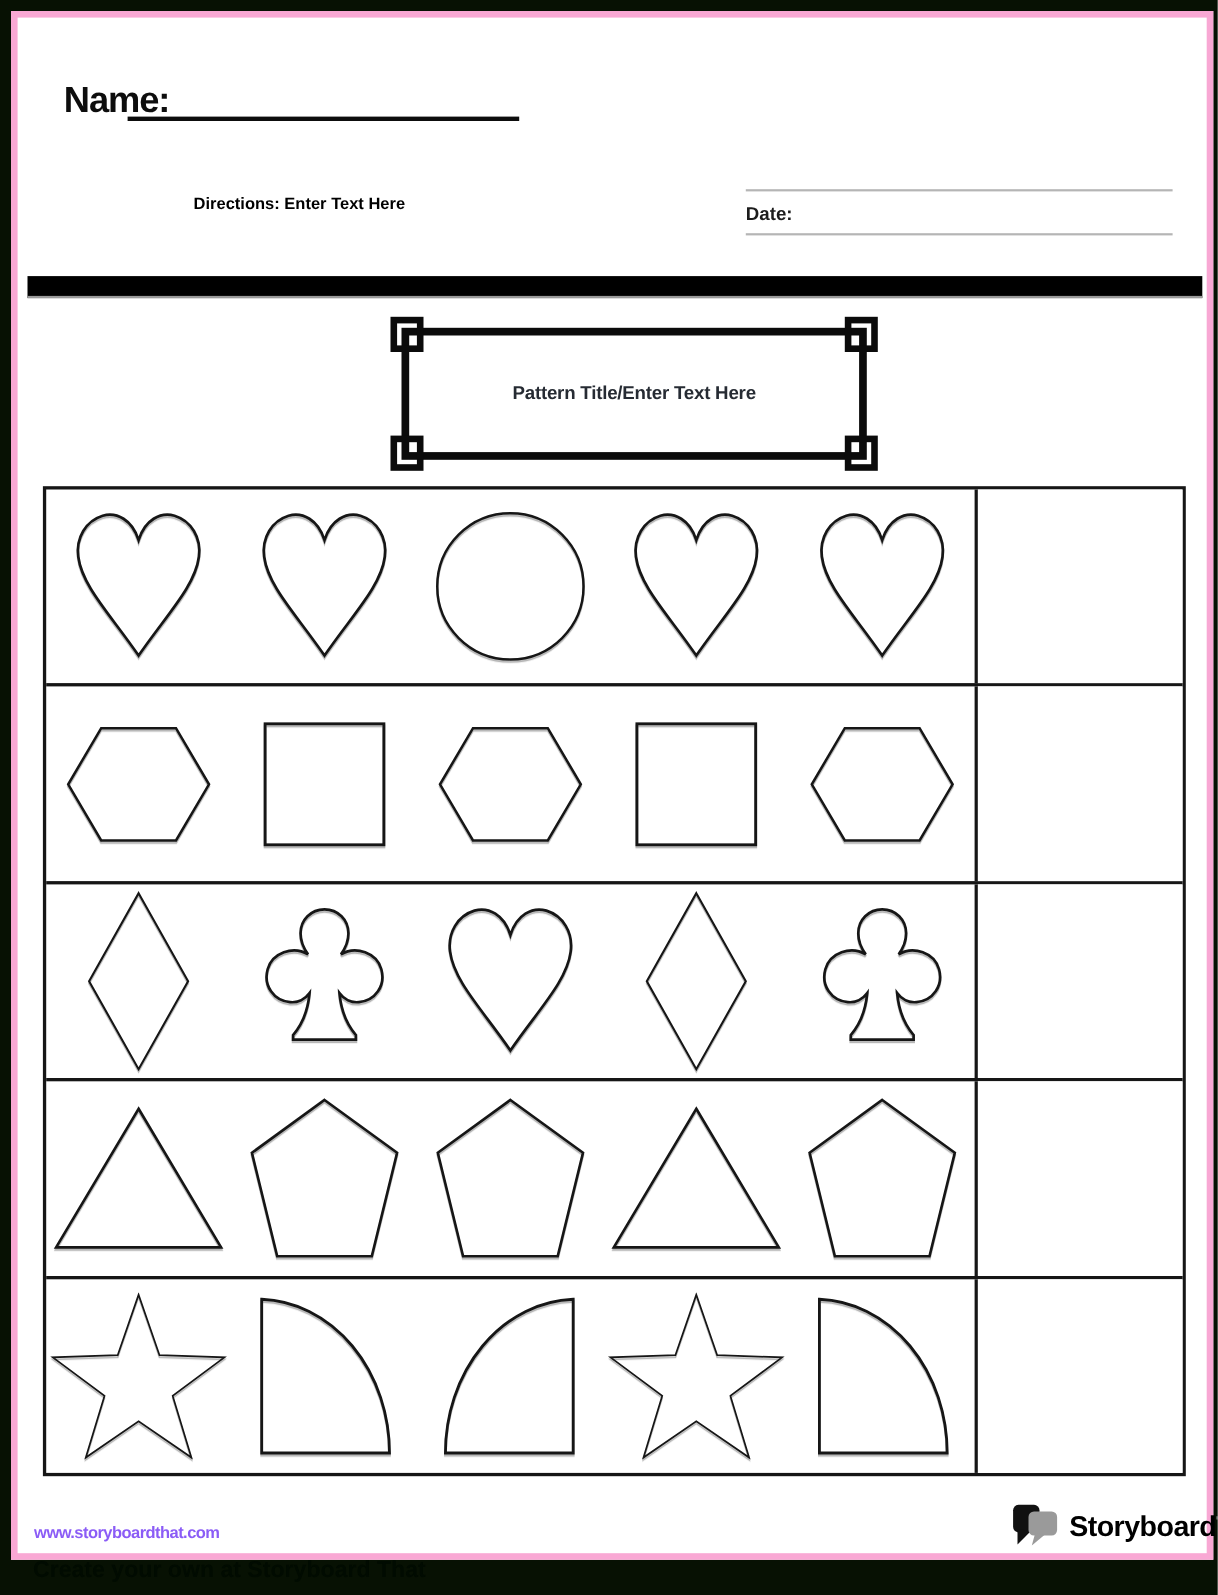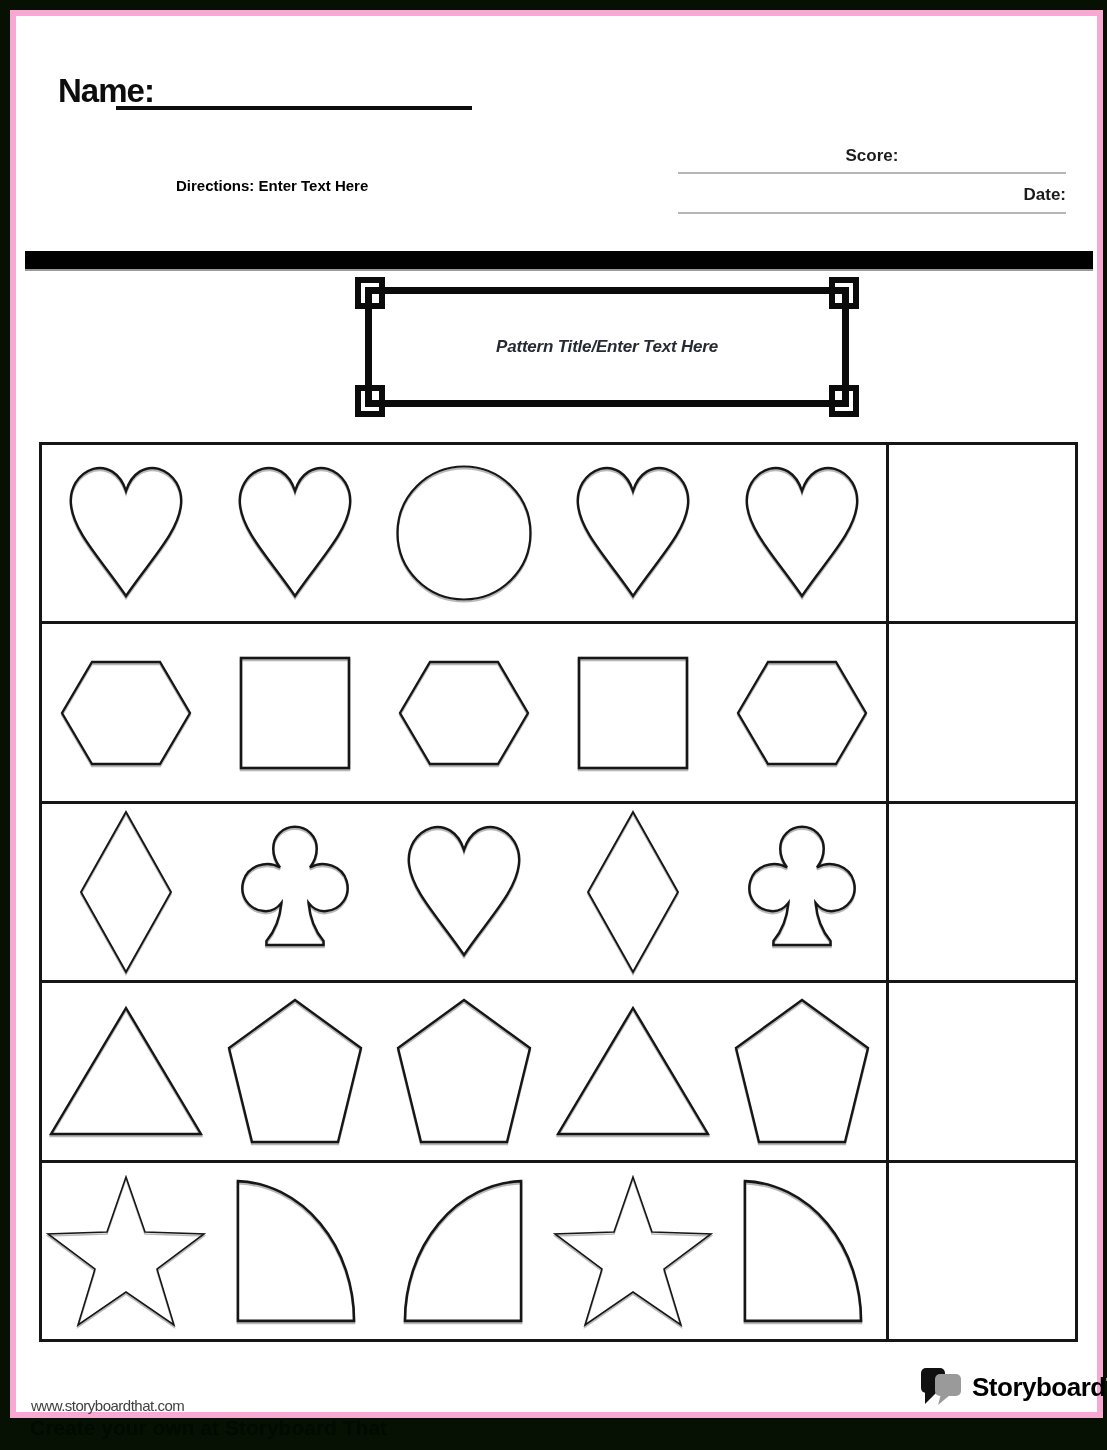--- a/index.html
+++ b/index.html
@@ -13,64 +13,63 @@
     background:#ffffff;border:6px solid #f9a8d4;box-sizing:content-box;
   }
   .abs{position:absolute;}
 
   
   .name-label{left:42px;top:56px;font-size:33px;font-weight:bold;color:#0d0d0d;letter-spacing:-1px;}
   .name-line{left:100px;top:90px;width:356px;height:4px;background:#0d0d0d;}
   .directions{left:160px;top:161px;font-size:15px;font-weight:bold;color:#000000;white-space:nowrap;}
   .score-label{left:662px;top:130px;width:388px;text-align:center;font-size:17px;font-weight:bold;color:#1c1c1c;}
   .score-line{left:662px;top:156px;width:388px;height:2px;background:#b5b5b5;}
-  .date-label{left:662px;top:169px;width:388px;text-align:right;font-size:17px;font-weight:bold;color:#1c1c1c;}
+  .date-label{left:662px;top:169px;width:388px;text-align:left;font-size:17px;font-weight:bold;color:#1c1c1c;}
   .date-line{left:662px;top:196px;width:388px;height:2px;background:#b5b5b5;}
   .black-bar{left:9px;top:235px;width:1068px;height:18px;background:#000;border-bottom:2px solid #9a9a9a;}
 
   
-  .title-frame{left:349px;top:271px;width:484px;height:120px;font-style:italic;}
+  .title-frame{left:349px;top:282px;width:423px;height:120px;}
   .frame-rect{position:absolute;inset:0;border:7px solid #0b0b0b;box-sizing:border-box;
     display:flex;align-items:center;justify-content:center;}
   .frame-title{font-size:17px;font-weight:bold;color:#262b33;letter-spacing:-0.2px;}
   .corner{position:absolute;width:18px;height:20px;border:6px solid #0b0b0b;background:transparent;}
   .c-tl{left:-10px;top:-10px;} .c-tr{right:-10px;top:-10px;}
   .c-bl{left:-10px;bottom:-10px;} .c-br{right:-10px;bottom:-10px;}
 
   
   .grid{left:23px;top:426px;width:1039px;height:900px;border:3px solid #161616;
     box-sizing:border-box;display:flex;flex-direction:column;background:#fff;}
   .grid-row{flex:1;display:flex;border-bottom:3px solid #161616;min-height:0;}
   .grid-row:last-child{border-bottom:none;}
   .main-cells{width:844px;display:flex;border-right:3px solid #161616;box-sizing:content-box;}
   .slot{flex:1;display:flex;align-items:center;justify-content:center;min-width:0;}
   .slot svg{filter:drop-shadow(0 2px 0 rgba(0,0,0,0.28));}
   .answer-cell{flex:1;background:#fff;}
 
   
-  .footer-url{left:15px;top:1369px;font-size:15px;font-weight:normal;color:#404040;letter-spacing:-0.5px;margin-top:12px;}
+  .footer-url{left:15px;top:1369px;font-size:15px;font-weight:bold;color:#8b5cf6;letter-spacing:-0.5px;}
   .logo{left:903px;top:1350px;display:flex;align-items:center;gap:7px;}
   .logo-text{font-size:26px;font-weight:bold;letter-spacing:-0.5px;white-space:nowrap;}
   .logo-text .primary{color:#000000;}
   .logo-text .secondary{color:#a3a3a3;}
 
   
   .bottom-tagline{position:absolute;left:30px;top:1416px;font-size:21px;font-weight:bold;color:#010b01;}
 </style>
 </head>
 <body>
 
 <div class="page">
 
   <div class="abs name-label">Name:</div>
   <div class="abs name-line"></div>
 
   <div class="abs directions">Directions: Enter Text Here</div>
 
-  <div class="abs score-label">Score:</div>
   <div class="abs score-line"></div>
   <div class="abs date-label">Date:</div>
   <div class="abs date-line"></div>
 
   <div class="abs black-bar"></div>
 
   <div class="abs title-frame">
     <div class="frame-rect">
       <span class="frame-title">Pattern Title/Enter Text Here</span>
     </div>

